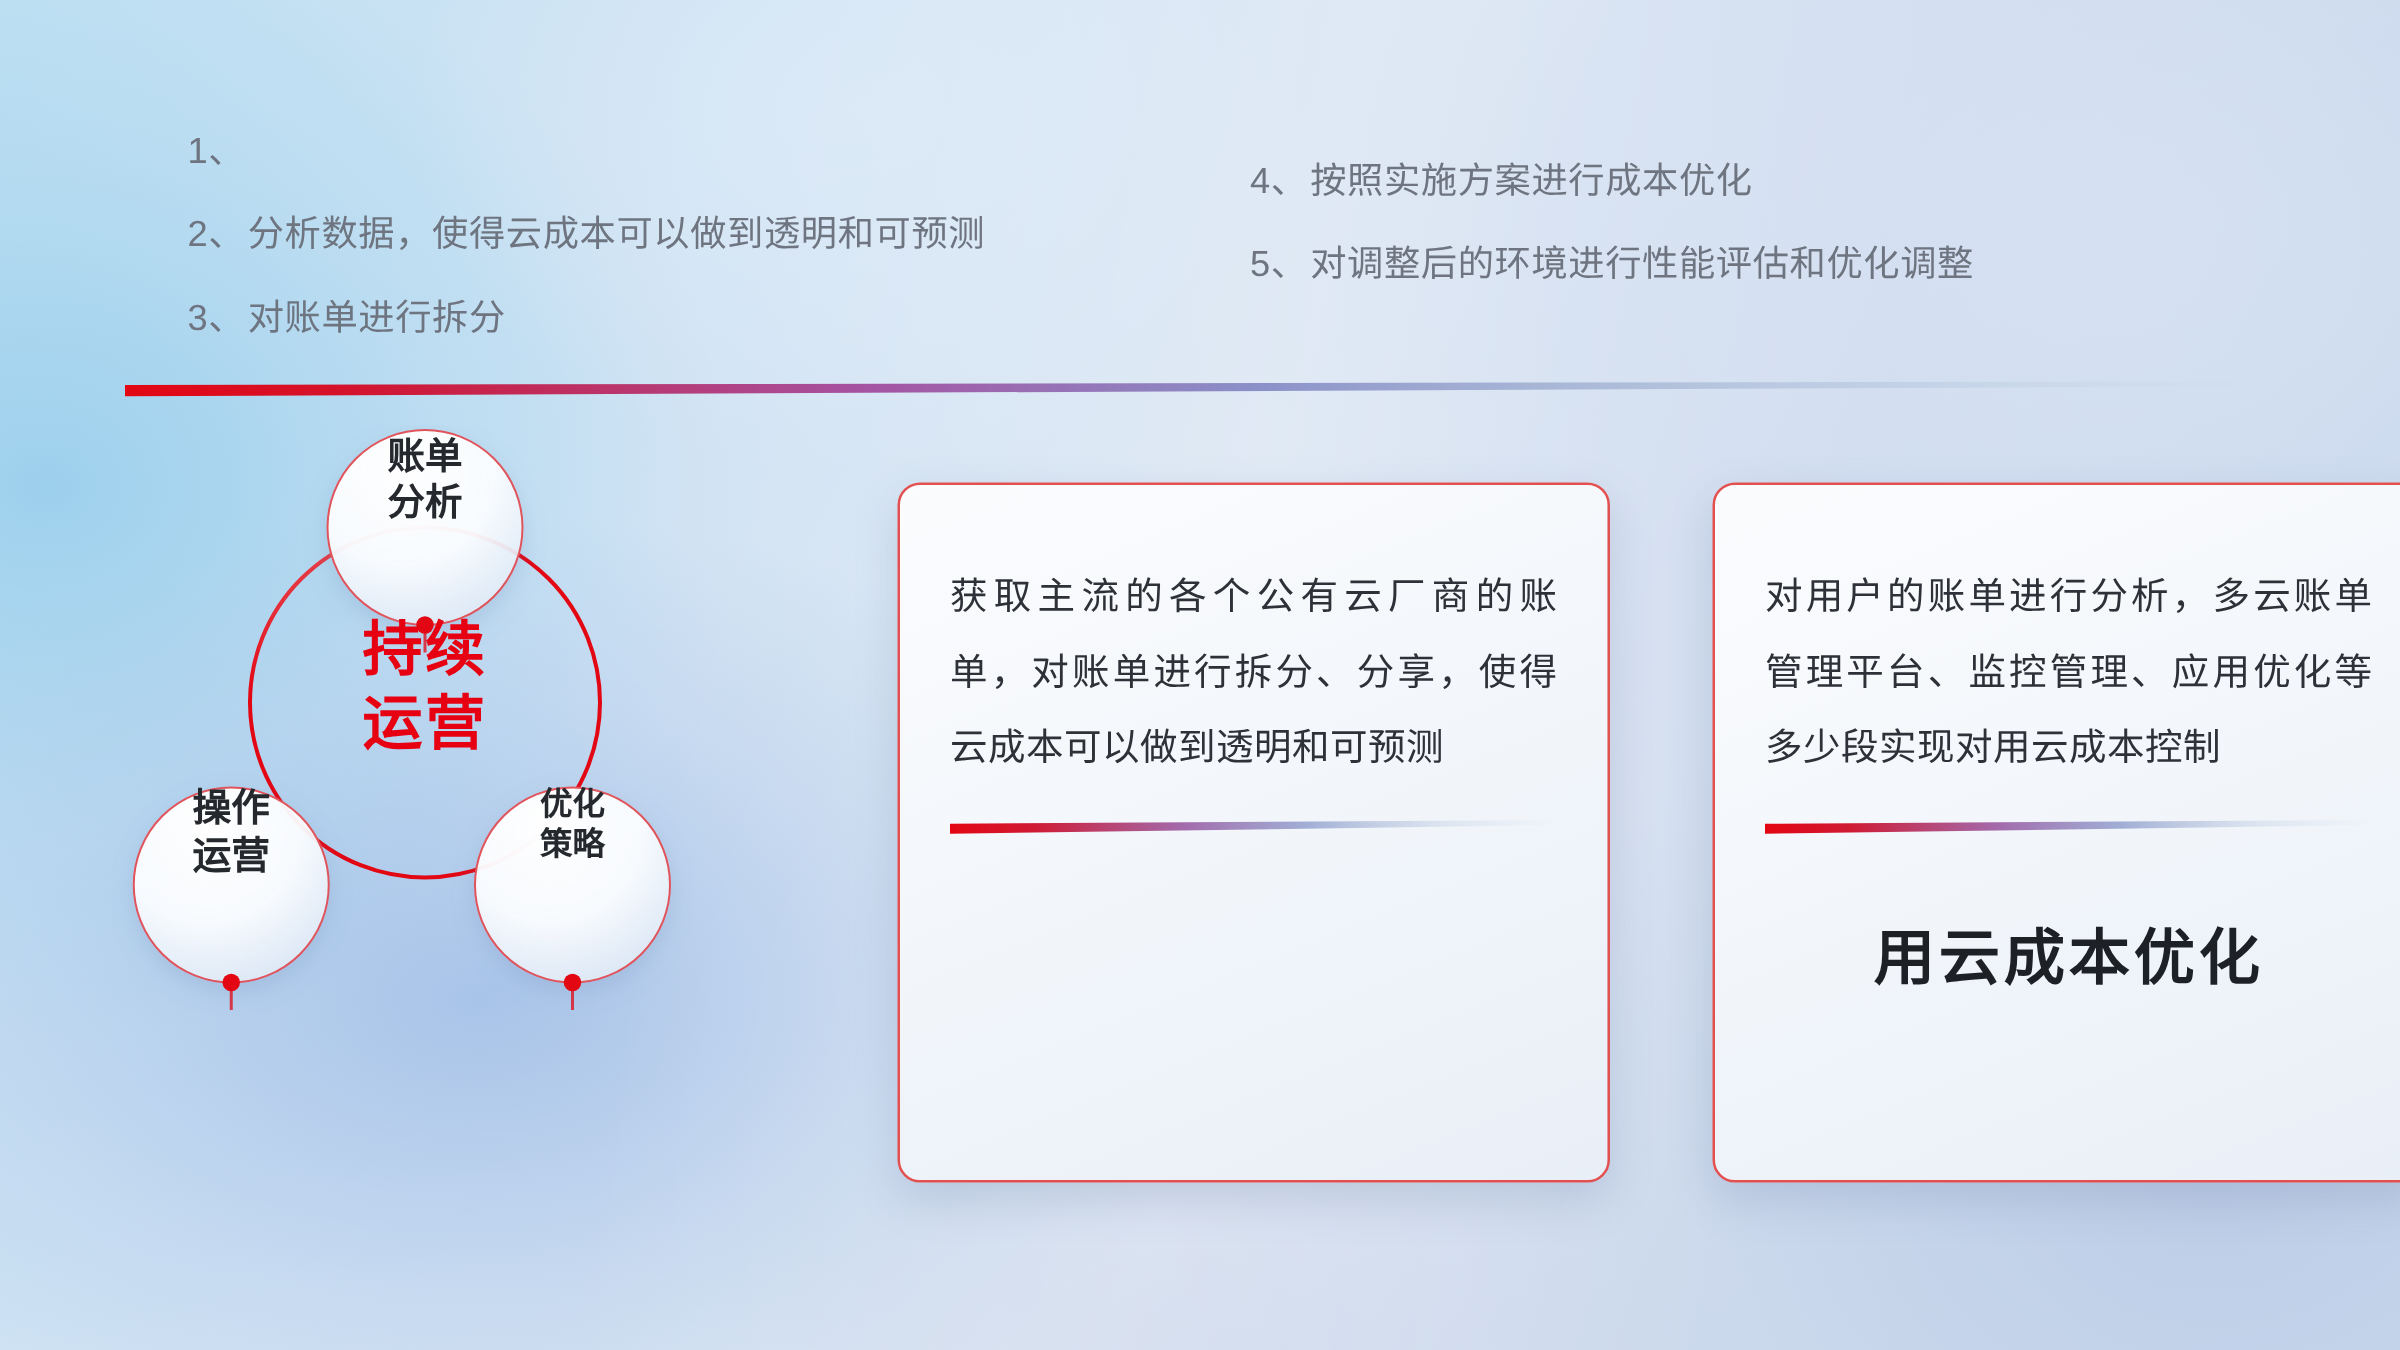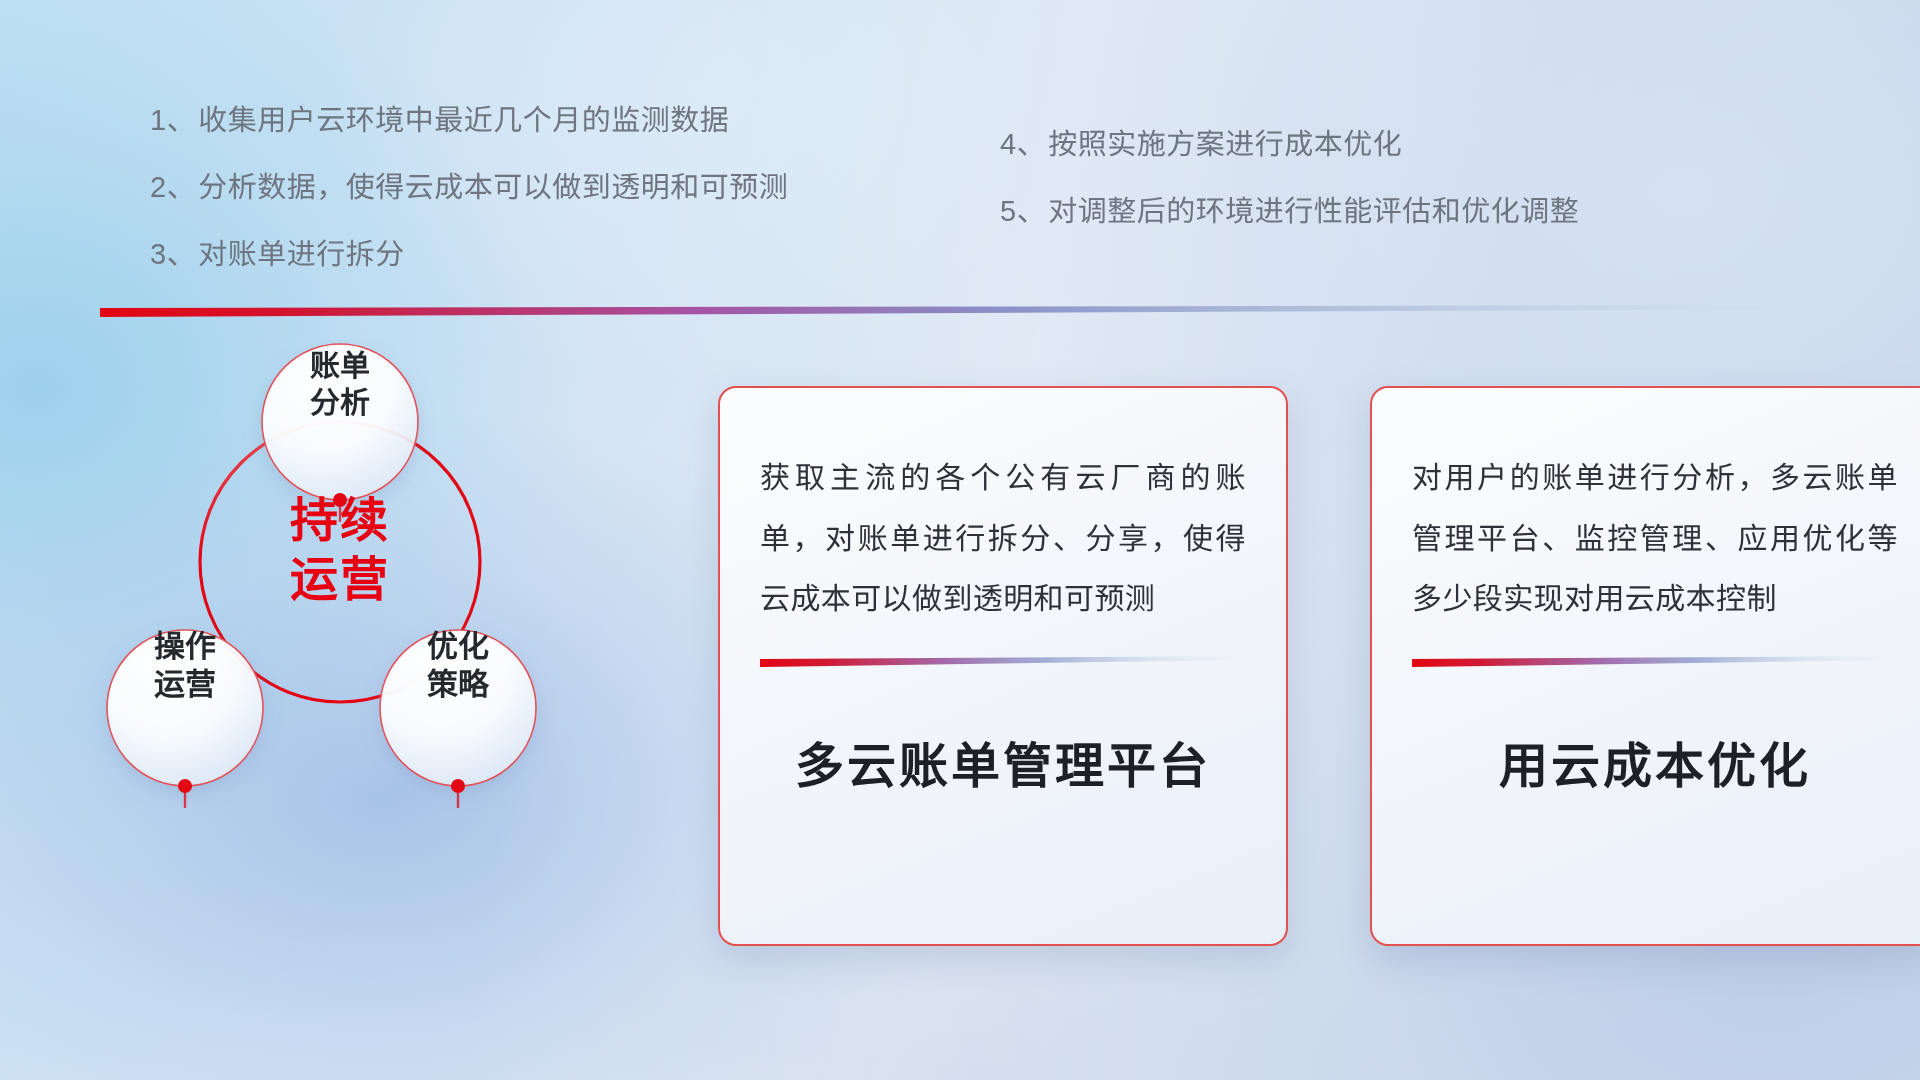--- a/index.html
+++ b/index.html
@@ -58,21 +58,21 @@
 
   
   #diagram{position:absolute;z-index:3;left:90px;top:340px;width:510px;height:480px;}
   #diagram svg{position:absolute;left:0;top:0;}
   .node-label{
     position:absolute;text-align:center;line-height:1.22;
     color:#25282d;font-weight:700;pointer-events:none;
   }
   #lbl-top{left:170px;top:8px;width:160px;font-size:30px;}
   #lbl-bl{left:15px;top:288px;width:160px;font-size:31px;}
-  #lbl-br{left:288px;top:288px;width:160px;font-size:31px;}
+  #lbl-br{left:288px;top:288px;width:160px;font-size:26px;}
   #lbl-center{
     left:155px;top:152px;width:190px;font-size:48px;color:#e60012;
     font-weight:800;letter-spacing:2px;line-height:1.22;
   }
 
   
   #cards{position:absolute;z-index:3;left:676px;top:386px;display:flex;gap:82px;padding-left:42px;}
   .card{
     position:relative;width:570px;height:560px;
     border:2px solid #e2504f;
@@ -106,21 +106,20 @@
   <div class="bg-layer bg-blob-5"></div>
   <div class="bg-layer bg-blob-6"></div>
   <div class="bg-layer bg-sheen"></div>
 </div>
 
 <div id="steps">
 
   <div class="step-col left">
     <div class="step-line">
       <span class="step-num">1、</span>
-      <span class="step-text">收集用户云环境中最近几个月的监测数据</span>
     </div>
     <div class="step-line">
       <span class="step-num">2、</span>
       <span class="step-text">分析数据，使得云成本可以做到透明和可预测</span>
     </div>
     <div class="step-line">
       <span class="step-num">3、</span>
       <span class="step-text">对账单进行拆分</span>
     </div>
   </div>
@@ -218,21 +217,20 @@
           <stop offset="0" stop-color="#e30613" stop-opacity="1"></stop>
           <stop offset="0.14" stop-color="#cf1b35" stop-opacity="1"></stop>
           <stop offset="0.38" stop-color="#9a5ba3" stop-opacity=".9"></stop>
           <stop offset="0.58" stop-color="#8292c6" stop-opacity=".72"></stop>
           <stop offset="0.80" stop-color="#b2c3db" stop-opacity=".34"></stop>
           <stop offset="1" stop-color="#ccd9ea" stop-opacity="0"></stop>
         </linearGradient>
       </defs>
       <path d="M0,3 L492,0 L492,4 L0,11 Z" fill="url(#gradCard1)"></path>
     </svg>
-    <div class="card-title">多云账单管理平台</div>
   </div>
 
   <div class="card">
     <div class="card-body">对用户的账单进行分析，多云账单管理平台、监控管理、应用优化等多少段实现对用云成本控制</div>
     <svg class="card-rule" viewBox="0 0 492 14" preserveAspectRatio="none">
       <defs>
         <linearGradient id="gradCard2" x1="0" y1="0" x2="1" y2="0">
           <stop offset="0" stop-color="#e30613" stop-opacity="1"></stop>
           <stop offset="0.14" stop-color="#cf1b35" stop-opacity="1"></stop>
           <stop offset="0.38" stop-color="#9a5ba3" stop-opacity=".9"></stop>

